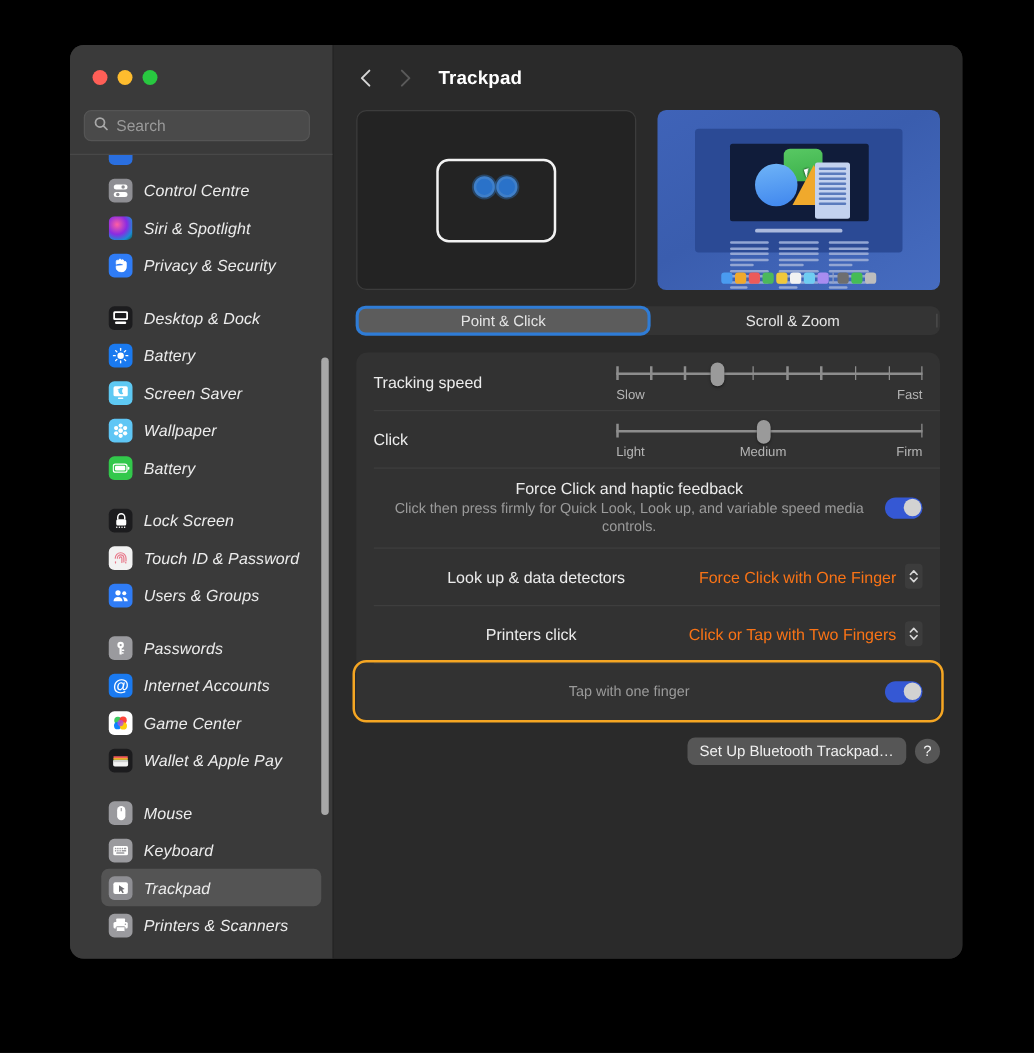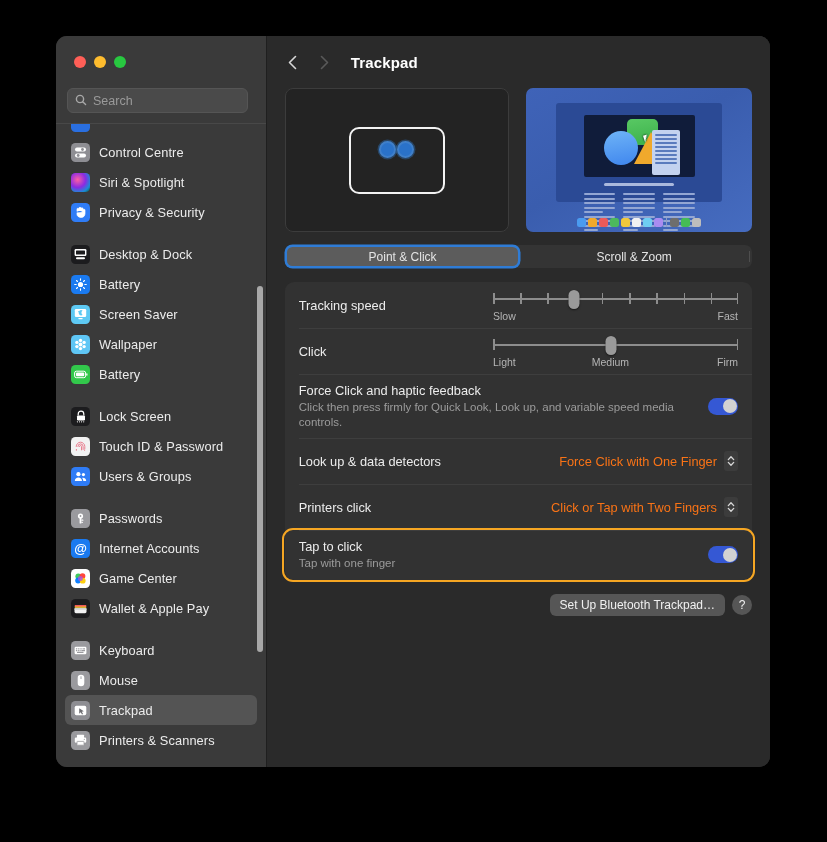--- a/index.html
+++ b/index.html
@@ -68,23 +68,24 @@
   .search-input::placeholder { color: #9a9a9a; }
 
   #sidebar-scroll {
     flex: 1 1 auto;
     overflow: hidden;
     position: relative;
     border-top: 1px solid #484848;
   }
   #sidebar-list {
     position: absolute;
-    left: 0; right: 0;
+    left: 16px; right: 0;
     top: -17px;
     padding: 0 9px;
+    font-style: italic;
   }
   .nav-item {
     display: flex;
     align-items: center;
     gap: 9px;
     height: 30px;
     padding: 0 6px;
     border-radius: 6px;
     cursor: default;
   }
@@ -300,20 +301,21 @@
     border-radius: 9px;
     overflow: visible;
     position: relative;
   }
   .srow {
     display: flex;
     align-items: center;
     padding: 0 14px;
     min-height: 46px;
     position: relative;
+    text-align: center;
   }
   .srow + .srow::before {
     content: "";
     position: absolute;
     left: 14px; right: 0; top: 0;
     height: 1px; background: #3e3e3e;
   }
   .srow-label {
     color: #ececec;
     font-size: 12.8px;
@@ -627,48 +629,48 @@
                 <rect x="0.8" y="2" width="11.4" height="2" fill="#f05a5a"></rect>
                 <rect x="0.8" y="3.4" width="11.4" height="2" fill="#f0a92c"></rect>
                 <rect x="0.8" y="4.8" width="11.4" height="2" fill="#4cb85c"></rect>
                 <rect x="0.5" y="5.2" width="12" height="5" rx="1.4" fill="#f2f2f2"></rect>
                 <rect x="0.5" y="5.2" width="12" height="1.5" fill="#d0d0d0"></rect>
               </svg>
             </span>
             <span class="nav-label">Wallet &amp; Apple Pay</span>
           </div>
           <div class="nav-gap"></div>
+          <div class="nav-item">
+            <span class="nav-icon" style="background: rgb(154, 154, 158);">
+              <svg width="8" height="13" viewBox="0 0 8 13">
+                <rect x="0.7" y="0.8" width="6.6" height="11.4" rx="3.3" fill="#fff"></rect>
+                <line x1="4" y1="2.3" x2="4" y2="5" stroke="#9a9a9e" stroke-width="0.9"></line>
+              </svg>
+            </span>
+            <span class="nav-label">Mouse</span>
+          </div>
           <div class="nav-item">
             <span class="nav-icon" style="background: rgb(154, 154, 158);">
               <svg width="13" height="9" viewBox="0 0 13 9">
                 <rect x="0.6" y="0.8" width="11.8" height="7.4" rx="1.3" fill="#fff"></rect>
                 <g fill="#9a9a9e">
                   <rect x="1.9" y="2.2" width="1.2" height="1.2" rx="0.3"></rect>
                   <rect x="3.7" y="2.2" width="1.2" height="1.2" rx="0.3"></rect>
                   <rect x="5.5" y="2.2" width="1.2" height="1.2" rx="0.3"></rect>
                   <rect x="7.3" y="2.2" width="1.2" height="1.2" rx="0.3"></rect>
                   <rect x="9.1" y="2.2" width="1.9" height="1.2" rx="0.3"></rect>
                   <rect x="1.9" y="4" width="1.2" height="1.2" rx="0.3"></rect>
                   <rect x="3.7" y="4" width="1.2" height="1.2" rx="0.3"></rect>
                   <rect x="5.5" y="4" width="1.2" height="1.2" rx="0.3"></rect>
                   <rect x="7.3" y="4" width="3.7" height="1.2" rx="0.3"></rect>
                   <rect x="3" y="5.8" width="6.5" height="1.2" rx="0.3"></rect>
                 </g>
               </svg>
             </span>
             <span class="nav-label">Keyboard</span>
-          </div>
-          <div class="nav-item">
-            <span class="nav-icon" style="background: rgb(154, 154, 158);">
-              <svg width="8" height="13" viewBox="0 0 8 13">
-                <rect x="0.7" y="0.8" width="6.6" height="11.4" rx="3.3" fill="#fff"></rect>
-                <line x1="4" y1="2.3" x2="4" y2="5" stroke="#9a9a9e" stroke-width="0.9"></line>
-              </svg>
-            </span>
-            <span class="nav-label">Mouse</span>
           </div>
           <div class="nav-item selected">
             <span class="nav-icon" style="background: rgb(142, 142, 147);">
               <svg width="13" height="11" viewBox="0 0 13 11">
                 <rect x="0.7" y="0.8" width="11.6" height="9.4" rx="1.6" fill="#fff"></rect>
                 <path d="M5.2 3.2l4.6 3-2 .5 1.3 2.2-1.1.7-1.3-2.3-1.5 1.4z" fill="#6e6e73"></path>
               </svg>
             </span>
             <span class="nav-label">Trackpad</span>
           </div>
@@ -877,21 +879,20 @@
               <svg width="8" height="12" viewBox="0 0 8 12">
                 <polyline points="1.3,4.6 4,1.7 6.7,4.6" fill="none" stroke="#d8d8d8" stroke-width="1.3" stroke-linecap="round" stroke-linejoin="round"></polyline>
                 <polyline points="1.3,7.4 4,10.3 6.7,7.4" fill="none" stroke="#d8d8d8" stroke-width="1.3" stroke-linecap="round" stroke-linejoin="round"></polyline>
               </svg>
             </span>
           </div>
         </div>
 
         <div class="srow" id="tap-to-click-row">
           <div class="srow-left">
-            <div class="srow-label">Tap to click</div>
             <div class="srow-sub">Tap with one finger</div>
           </div>
           <div class="srow-right">
             <div class="toggle" style="background: rgb(53, 88, 212);">
                 <span class="knob"></span>
               </div>
           </div>
           <div id="highlight-ring" style="border-color: rgb(245, 166, 35); top: -2px; bottom: -2px;"></div>
         </div>
 

